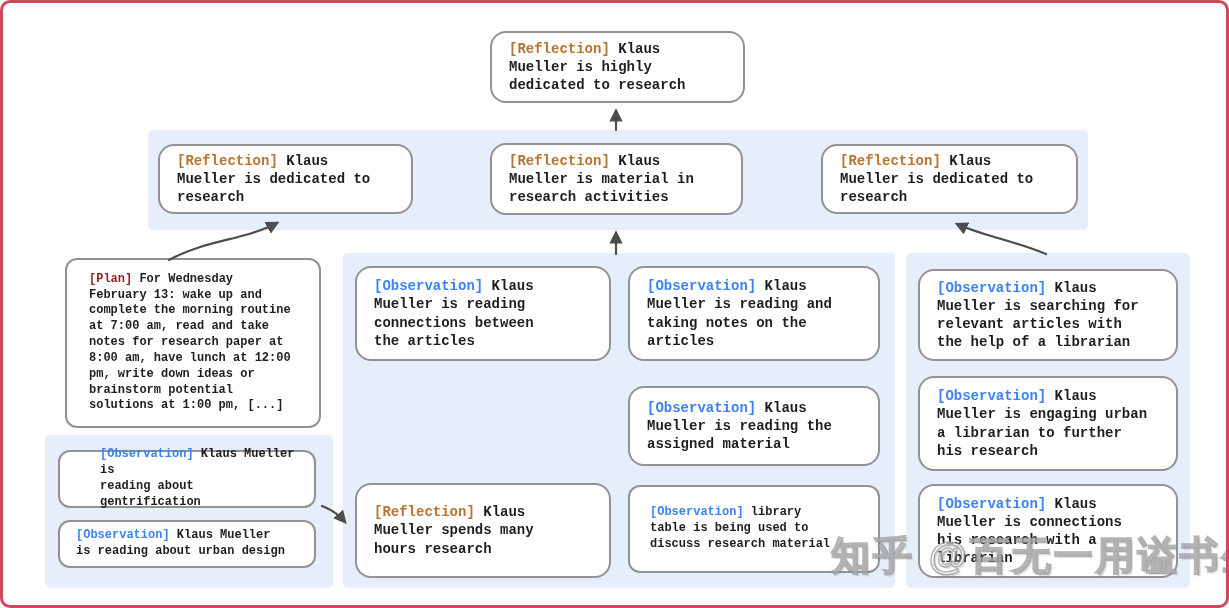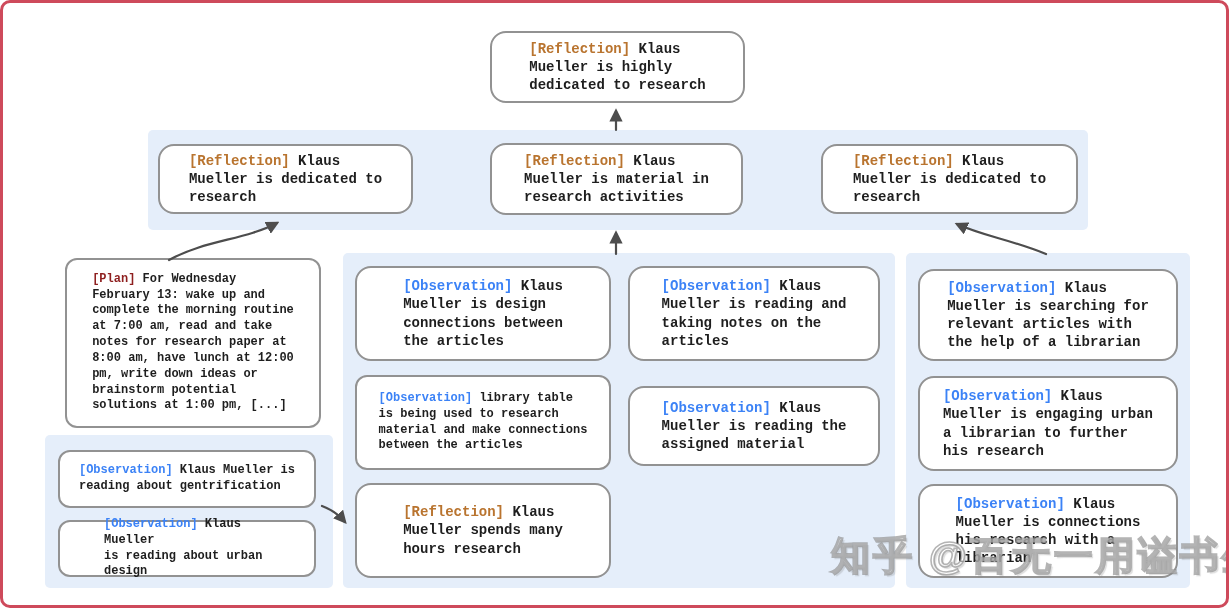--- a/index.html
+++ b/index.html
@@ -22,21 +22,20 @@
     position:absolute;
     box-sizing:border-box;
     background:#ffffff;
     border:2px solid #929292;
     border-radius:16px;
     display:flex;
     align-items:center;
     font-weight:bold;
     color:#1e1e1e;
     z-index:3;
-    justify-content:center;
   }
   .node .txt{
     white-space:pre-wrap;
     font-size:14px;
     line-height:1.3;
     padding:0 17px;
   }
   .node.small{border-radius:12px;}
   .node.small .txt{font-size:12px;line-height:1.32;padding:0 20px;}
   .node.pad16 .txt{padding:0 16px;}
@@ -96,57 +95,56 @@
 February 13: wake up and
 complete the morning routine
 at 7:00 am, read and take
 notes for research paper at
 8:00 am, have lunch at 12:00
 pm, write down ideas or
 brainstorm potential
 solutions at 1:00 pm, [...]</span></span>
   </div>
 
-  <div class="node small pad16" style="left:55px;top:447px;width:258px;height:58px;">
+  <div class="node small pad16" style="left:55px;top:447px;width:258px;height:58px;padding-left:24px;">
     <span class="txt"><span class="tag-observation">[Observation]</span><span> Klaus Mueller is
 reading about gentrification</span></span>
   </div>
-  <div class="node small pad16" style="left:55px;top:517px;width:258px;height:57px;padding-left:28px;">
+  <div class="node small pad16" style="left:55px;top:517px;width:258px;height:48px;">
     <span class="txt"><span class="tag-observation">[Observation]</span><span> Klaus Mueller
 is reading about urban design</span></span>
   </div>
 
   <div class="node" style="left:352px;top:263px;width:256px;height:95px;">
     <span class="txt"><span class="tag-observation">[Observation]</span><span> Klaus
-Mueller is design
+Mueller is reading
 connections between
 the articles</span></span>
-  </div>
-  <div class="node small" style="left:352px;top:372px;width:256px;height:95px;">
-    <span class="txt"><span class="tag-observation">[Observation]</span><span> library table
-is being used to research
-material and make connections
-between the articles</span></span>
   </div>
   <div class="node" style="left:352px;top:480px;width:256px;height:95px;">
     <span class="txt"><span class="tag-reflection">[Reflection]</span><span> Klaus
 Mueller spends many
 hours research</span></span>
   </div>
 
   <div class="node" style="left:625px;top:263px;width:252px;height:95px;">
     <span class="txt"><span class="tag-observation">[Observation]</span><span> Klaus
 Mueller is reading and
 taking notes on the
 articles</span></span>
   </div>
   <div class="node" style="left:625px;top:383px;width:252px;height:80px;">
     <span class="txt"><span class="tag-observation">[Observation]</span><span> Klaus
 Mueller is reading the
 assigned material</span></span>
+  </div>
+  <div class="node small" style="left:625px;top:482px;width:252px;height:88px;">
+    <span class="txt"><span class="tag-observation">[Observation]</span><span> library
+table is being used to
+discuss research material</span></span>
   </div>
 
   <div class="node" style="left:915px;top:266px;width:260px;height:92px;">
     <span class="txt"><span class="tag-observation">[Observation]</span><span> Klaus
 Mueller is searching for
 relevant articles with
 the help of a librarian</span></span>
   </div>
   <div class="node" style="left:915px;top:373px;width:260px;height:95px;">
     <span class="txt"><span class="tag-observation">[Observation]</span><span> Klaus

